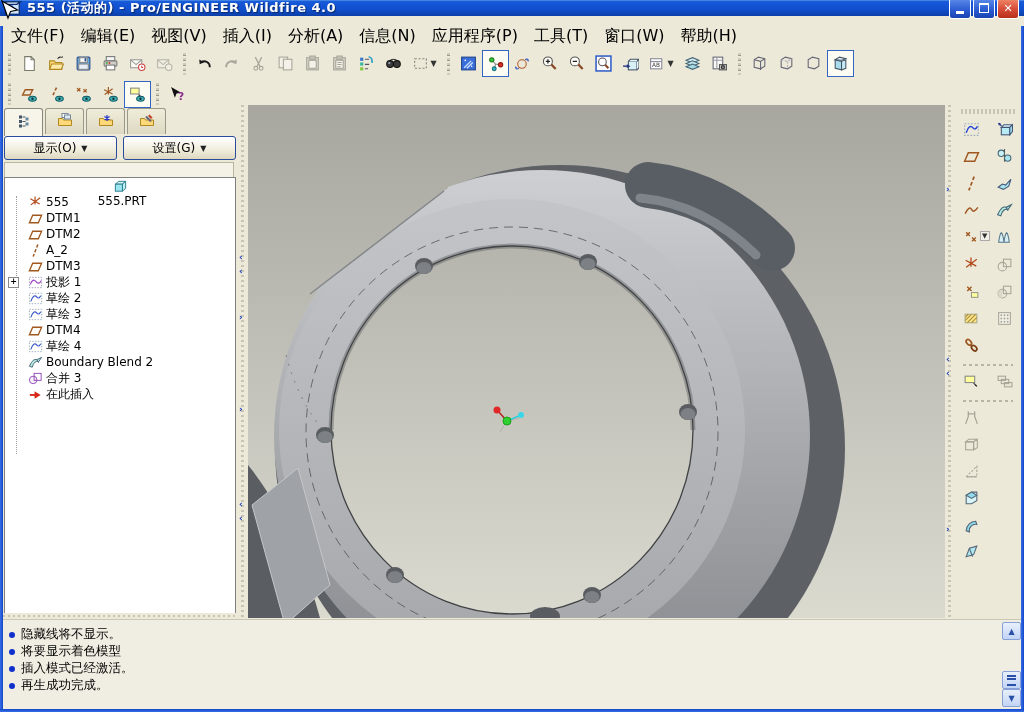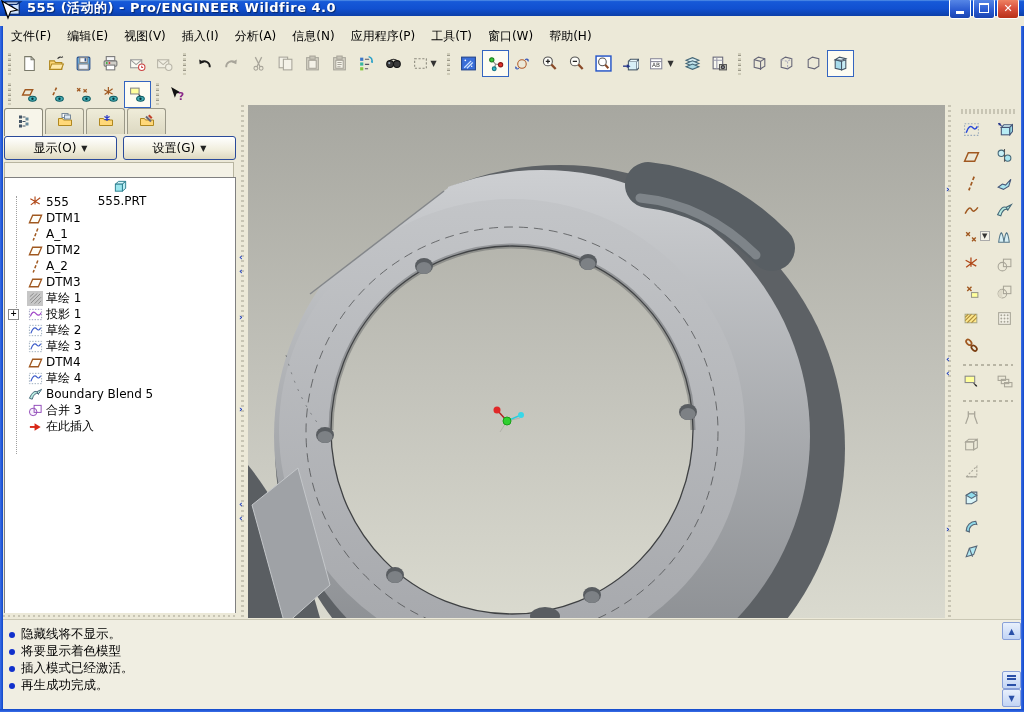--- a/index.html
+++ b/index.html
@@ -19,21 +19,21 @@
   .winbtns{margin-left:auto;display:flex;gap:2px;padding-right:5px;}
   .wbtn{width:20px;height:19px;border:1px solid #fff;border-radius:3px;color:#fff;font-size:11px;
     display:flex;align-items:center;justify-content:center;
     background:linear-gradient(#5a8ae8,#2a5ad0 60%,#1a44b0);}
   .wbtn.close{background:linear-gradient(#f08868,#d8503c 50%,#b83018);}
   .wbtn .ming{width:8px;height:3px;background:#fff;margin-top:8px;}
   .wbtn .resg{width:8px;height:7px;border:1px solid #fff;border-top-width:2px;}
   
   .menubar{position:absolute;left:3px;right:3px;top:26px;height:21px;background:#ece9d8;
     display:flex;align-items:center;border-bottom:1px solid #e2deca;}
-  .mitem{padding:2px 8px;font-size:12px;cursor:default;}
+  .mitem{padding:2px 8px;font-size:16px;cursor:default;}
   
   .toolbar{position:absolute;left:3px;right:3px;background:#ece9d8;display:flex;align-items:center;}
   .t1{top:47px;height:33px;}
   .t2{top:80px;height:28px;}
   .grip{width:3px;height:22px;margin:0 5px;
     background:repeating-linear-gradient(180deg,#cfccb8 0 2px,#9a9788 2px 3px,#ece9d8 3px 5px);}
   .tb{width:25px;height:25px;display:flex;align-items:center;justify-content:center;
       border:1px solid transparent;position:relative;}
   .tb svg{display:block;}
   .tb.pressed{background:#fdfcf2;border:1px solid #3465c0;}
@@ -545,57 +545,40 @@
       <span class="ticon">
         <svg viewBox="0 0 16 16" width="15" height="15">
           <path d="M1.5 12.5L5 4.5h9.5L11 12.5z" fill="#fffef8" stroke="#a05820" stroke-width="1.4"></path>
         </svg>
       </span>
       <span class="tlabel">DTM1</span>
     </div>
     <div class="trow child">
       <span class="ticon">
         <svg viewBox="0 0 16 16" width="15" height="15">
+          <path d="M1.5 12.5L5 4.5h9.5L11 12.5z" fill="#fffef8" stroke="#a05820" stroke-width="1.4"></path>
+        </svg>
+      </span>
+      <span class="tlabel">DTM2</span>
+    </div>
+    <div class="trow child">
+      <span class="ticon">
+        <svg viewBox="0 0 16 16" width="15" height="15">
           <path d="M10.5 1.5l-5 13" stroke="#a05820" stroke-width="1.6" stroke-dasharray="3.5 2"></path>
         </svg>
       </span>
-      <span class="tlabel">A_1</span>
+      <span class="tlabel">A_2</span>
     </div>
     <div class="trow child">
       <span class="ticon">
         <svg viewBox="0 0 16 16" width="15" height="15">
           <path d="M1.5 12.5L5 4.5h9.5L11 12.5z" fill="#fffef8" stroke="#a05820" stroke-width="1.4"></path>
         </svg>
       </span>
-      <span class="tlabel">DTM2</span>
-    </div>
-    <div class="trow child">
-      <span class="ticon">
-        <svg viewBox="0 0 16 16" width="15" height="15">
-          <path d="M10.5 1.5l-5 13" stroke="#a05820" stroke-width="1.6" stroke-dasharray="3.5 2"></path>
-        </svg>
-      </span>
-      <span class="tlabel">A_2</span>
-    </div>
-    <div class="trow child">
-      <span class="ticon">
-        <svg viewBox="0 0 16 16" width="15" height="15">
-          <path d="M1.5 12.5L5 4.5h9.5L11 12.5z" fill="#fffef8" stroke="#a05820" stroke-width="1.4"></path>
-        </svg>
-      </span>
       <span class="tlabel">DTM3</span>
-    </div>
-    <div class="trow child">
-      <span class="ticon sel">
-        <svg viewBox="0 0 16 16" width="15" height="15">
-          <rect x="2" y="2.5" width="12" height="11" fill="#c8c8c8"></rect>
-          <path d="M2 6l4-3.5M2 10l8-7.5M3 13l10-10M7 13.5l7-7M11 13.5l3-3" stroke="#8a8a8a"></path>
-        </svg>
-      </span>
-      <span class="tlabel">草绘 1</span>
     </div>
     <div class="trow child">
       <span class="expander">+</span>
       <span class="ticon">
         <svg viewBox="0 0 16 16" width="15" height="15">
           <rect x="1.5" y="2.5" width="13" height="11" fill="none" stroke="#99b" stroke-dasharray="1.5 1.5"></rect>
           <path d="M2.5 10q2.5-7 6-3t5.5-1" fill="none" stroke="#a048c8" stroke-width="1.3"></path>
         </svg>
       </span>
       <span class="tlabel">投影 1</span>
@@ -635,21 +618,21 @@
       </span>
       <span class="tlabel">草绘 4</span>
     </div>
     <div class="trow child">
       <span class="ticon">
         <svg viewBox="0 0 16 16" width="15" height="15">
           <path d="M1.5 12q4-9 8-7l5-2.5-3 4.5q-5-1.5-7 6z" fill="#b8ece2" stroke="#467"></path>
           <path d="M9.5 5l1.8 3.2" stroke="#467"></path>
         </svg>
       </span>
-      <span class="tlabel">Boundary Blend 5</span>
+      <span class="tlabel">Boundary Blend 2</span>
     </div>
     <div class="trow child">
       <span class="ticon">
         <svg viewBox="0 0 16 16" width="15" height="15">
           <circle cx="5.5" cy="9.5" r="4" fill="#f8f4fc" stroke="#9048b8"></circle>
           <rect x="6.5" y="2.5" width="7.5" height="7.5" fill="none" stroke="#9048b8"></rect>
         </svg>
       </span>
       <span class="tlabel">合并 3</span>
     </div>

